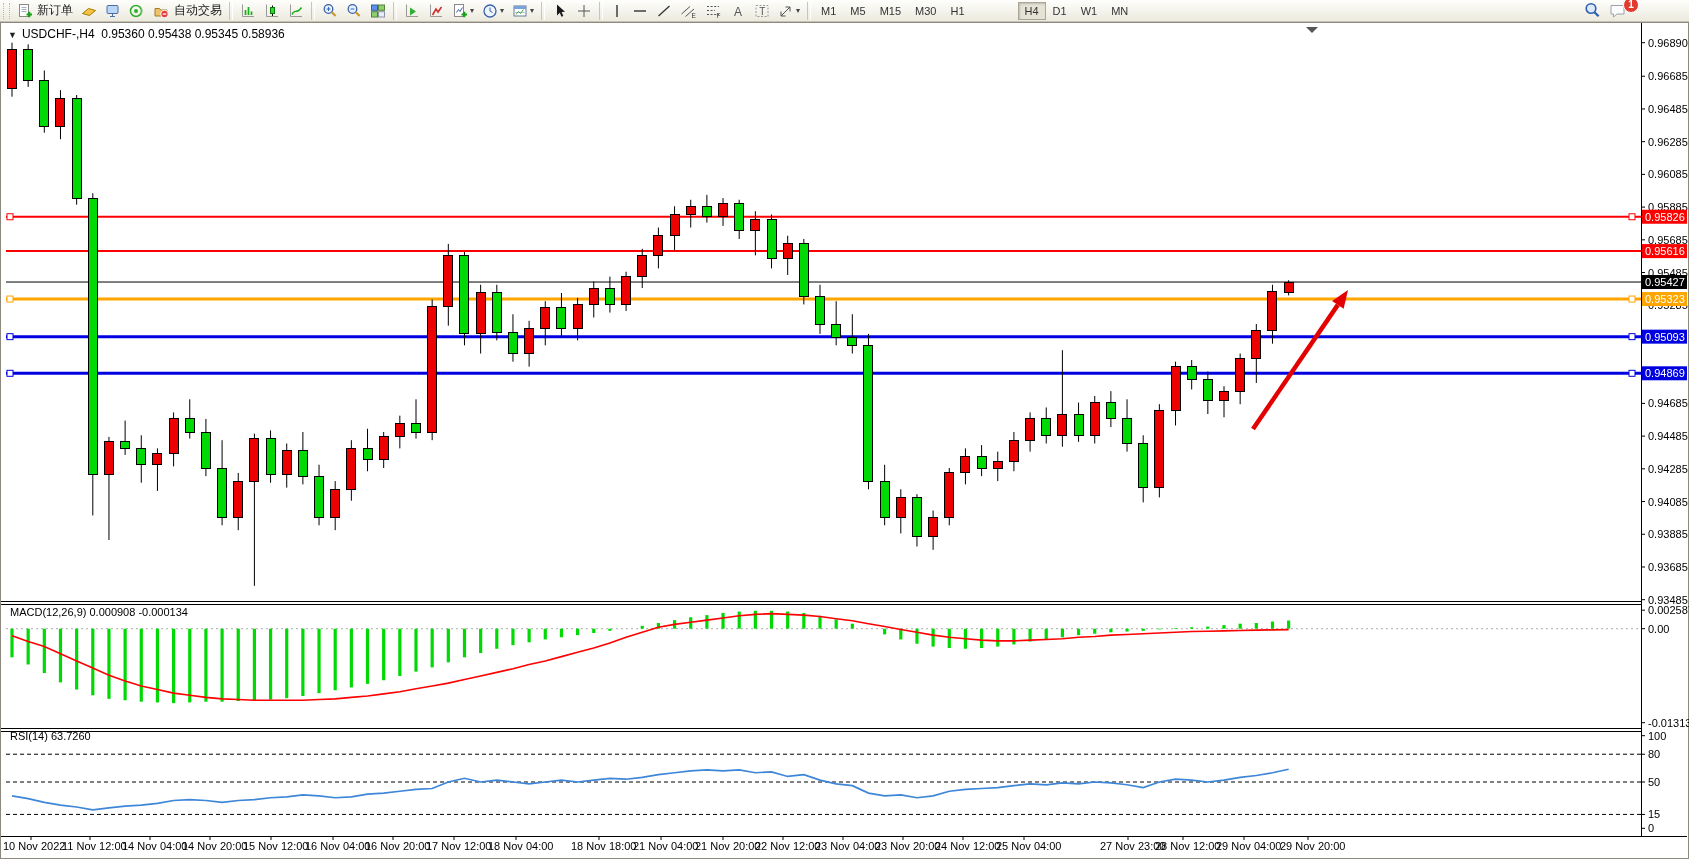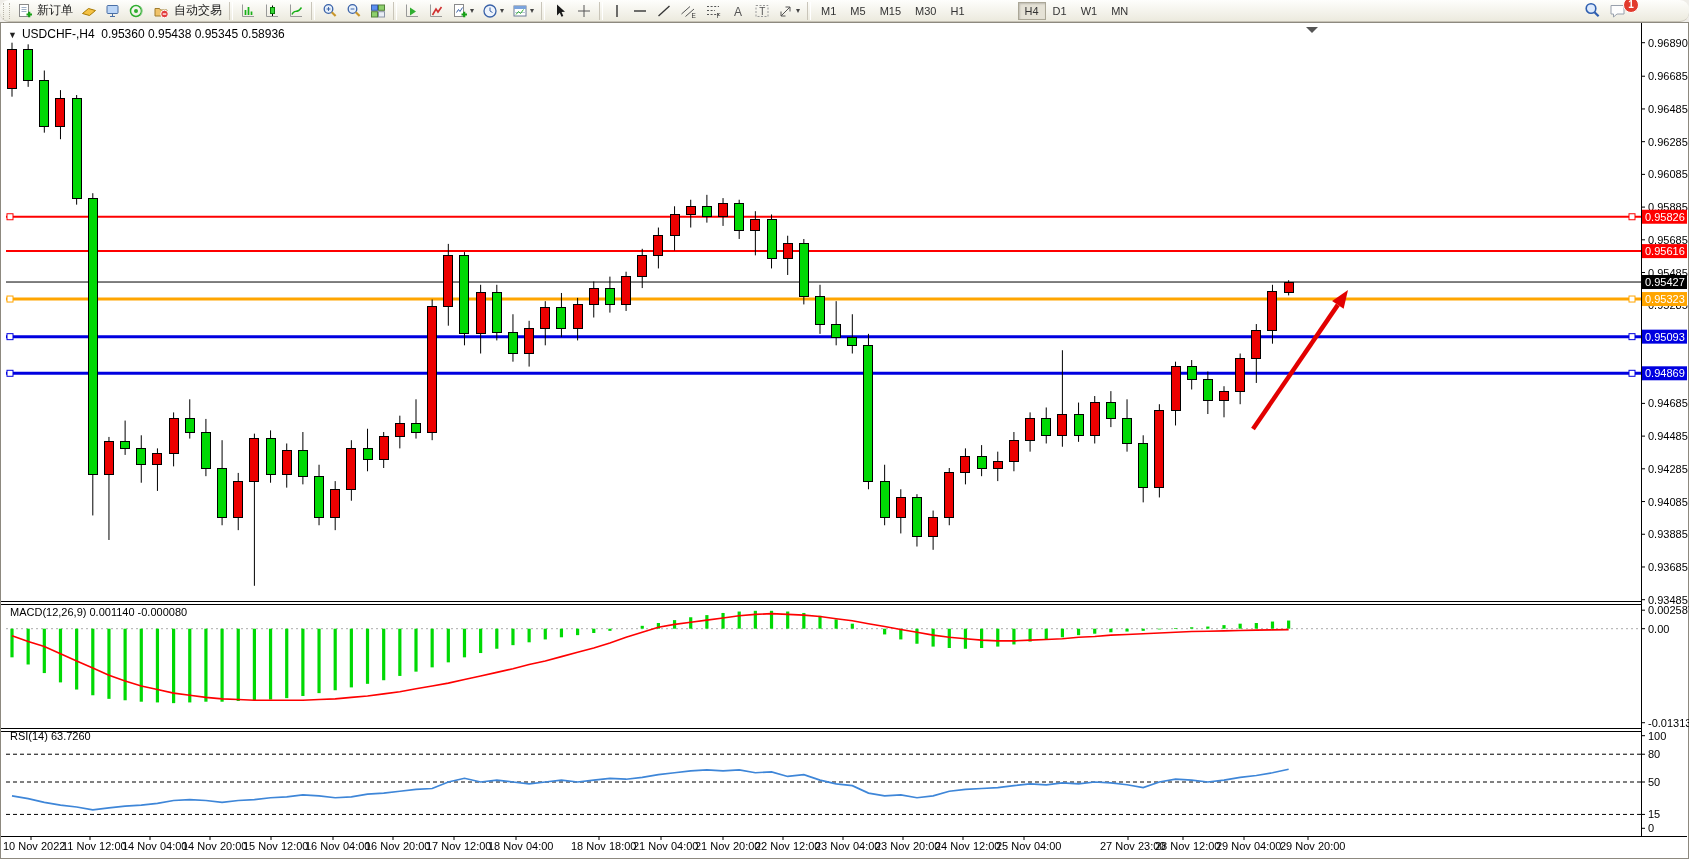--- a/index.html
+++ b/index.html
@@ -1,19 +1,19 @@
 <!DOCTYPE html>
 <html><head>
 <meta charset="utf-8">
 <style>
   html,body{margin:0;padding:0;width:1689px;height:859px;overflow:hidden;
     background:#efede8;font-family:"Liberation Sans",sans-serif;}
   #toolbar{position:absolute;top:0;left:0;width:1689px;height:22px;z-index:10;
     background:linear-gradient(#fefefc,#eceade);border-bottom:1px solid #c6c2b6;
-    display:flex;align-items:center;padding:0 2px;box-sizing:border-box;border-radius:9px;}
+    display:flex;align-items:center;padding:0 2px;box-sizing:border-box;}
   .grip{width:5px;height:16px;border-left:1px dotted #b9b5a9;border-right:1px dotted #b9b5a9;margin:0 3px 0 1px;}
   .sep{width:2px;height:18px;border-left:1px solid #c9c5b9;border-right:1px solid #fff;margin:0 3px;}
   .tb{height:20px;min-width:22px;display:flex;align-items:center;justify-content:center;
     background:transparent;border:1px solid transparent;padding:0 3px;cursor:default;}
   .tb svg{display:block;}
   .lbl{margin-left:4px;font-size:12px;color:#1a1a1a;white-space:nowrap;}
   .caret{font-size:8px;color:#444;margin-left:2px;}
   .tf{height:18px;min-width:25px;font-size:11px;color:#333;border:1px solid transparent;
     background:transparent;font-family:"Liberation Sans",sans-serif;}
   .tf.active{border:1px solid #aba797;background:#e5e2d6;box-shadow:inset 1px 1px 2px rgba(0,0,0,.18);margin-left:46px;}
@@ -628,14 +628,14 @@
     <line x1="1183" y1="836" x2="1183" y2="840" stroke="#000"></line>
     <text x="1155" y="850" fill="#000">28 Nov 12:00</text>
     <line x1="1244" y1="836" x2="1244" y2="840" stroke="#000"></line>
     <text x="1216" y="850" fill="#000">29 Nov 04:00</text>
     <line x1="1308" y1="836" x2="1308" y2="840" stroke="#000"></line>
     <text x="1280" y="850" fill="#000">29 Nov 20:00</text>
   </svg>
 
 <div class="overlay-label" id="chart-title"><span class="marker">▼</span><span>USDCHF-,H4  0.95360 0.95438 0.95345 0.58936</span></div>
 
-<div class="overlay-label" id="macd-label">MACD(12,26,9) 0.001140 -0.000080</div>
+<div class="overlay-label" id="macd-label">MACD(12,26,9) 0.000908 -0.000134</div>
 <div class="overlay-label" id="rsi-label">RSI(14) 63.7260</div>
 
 </body></html>

